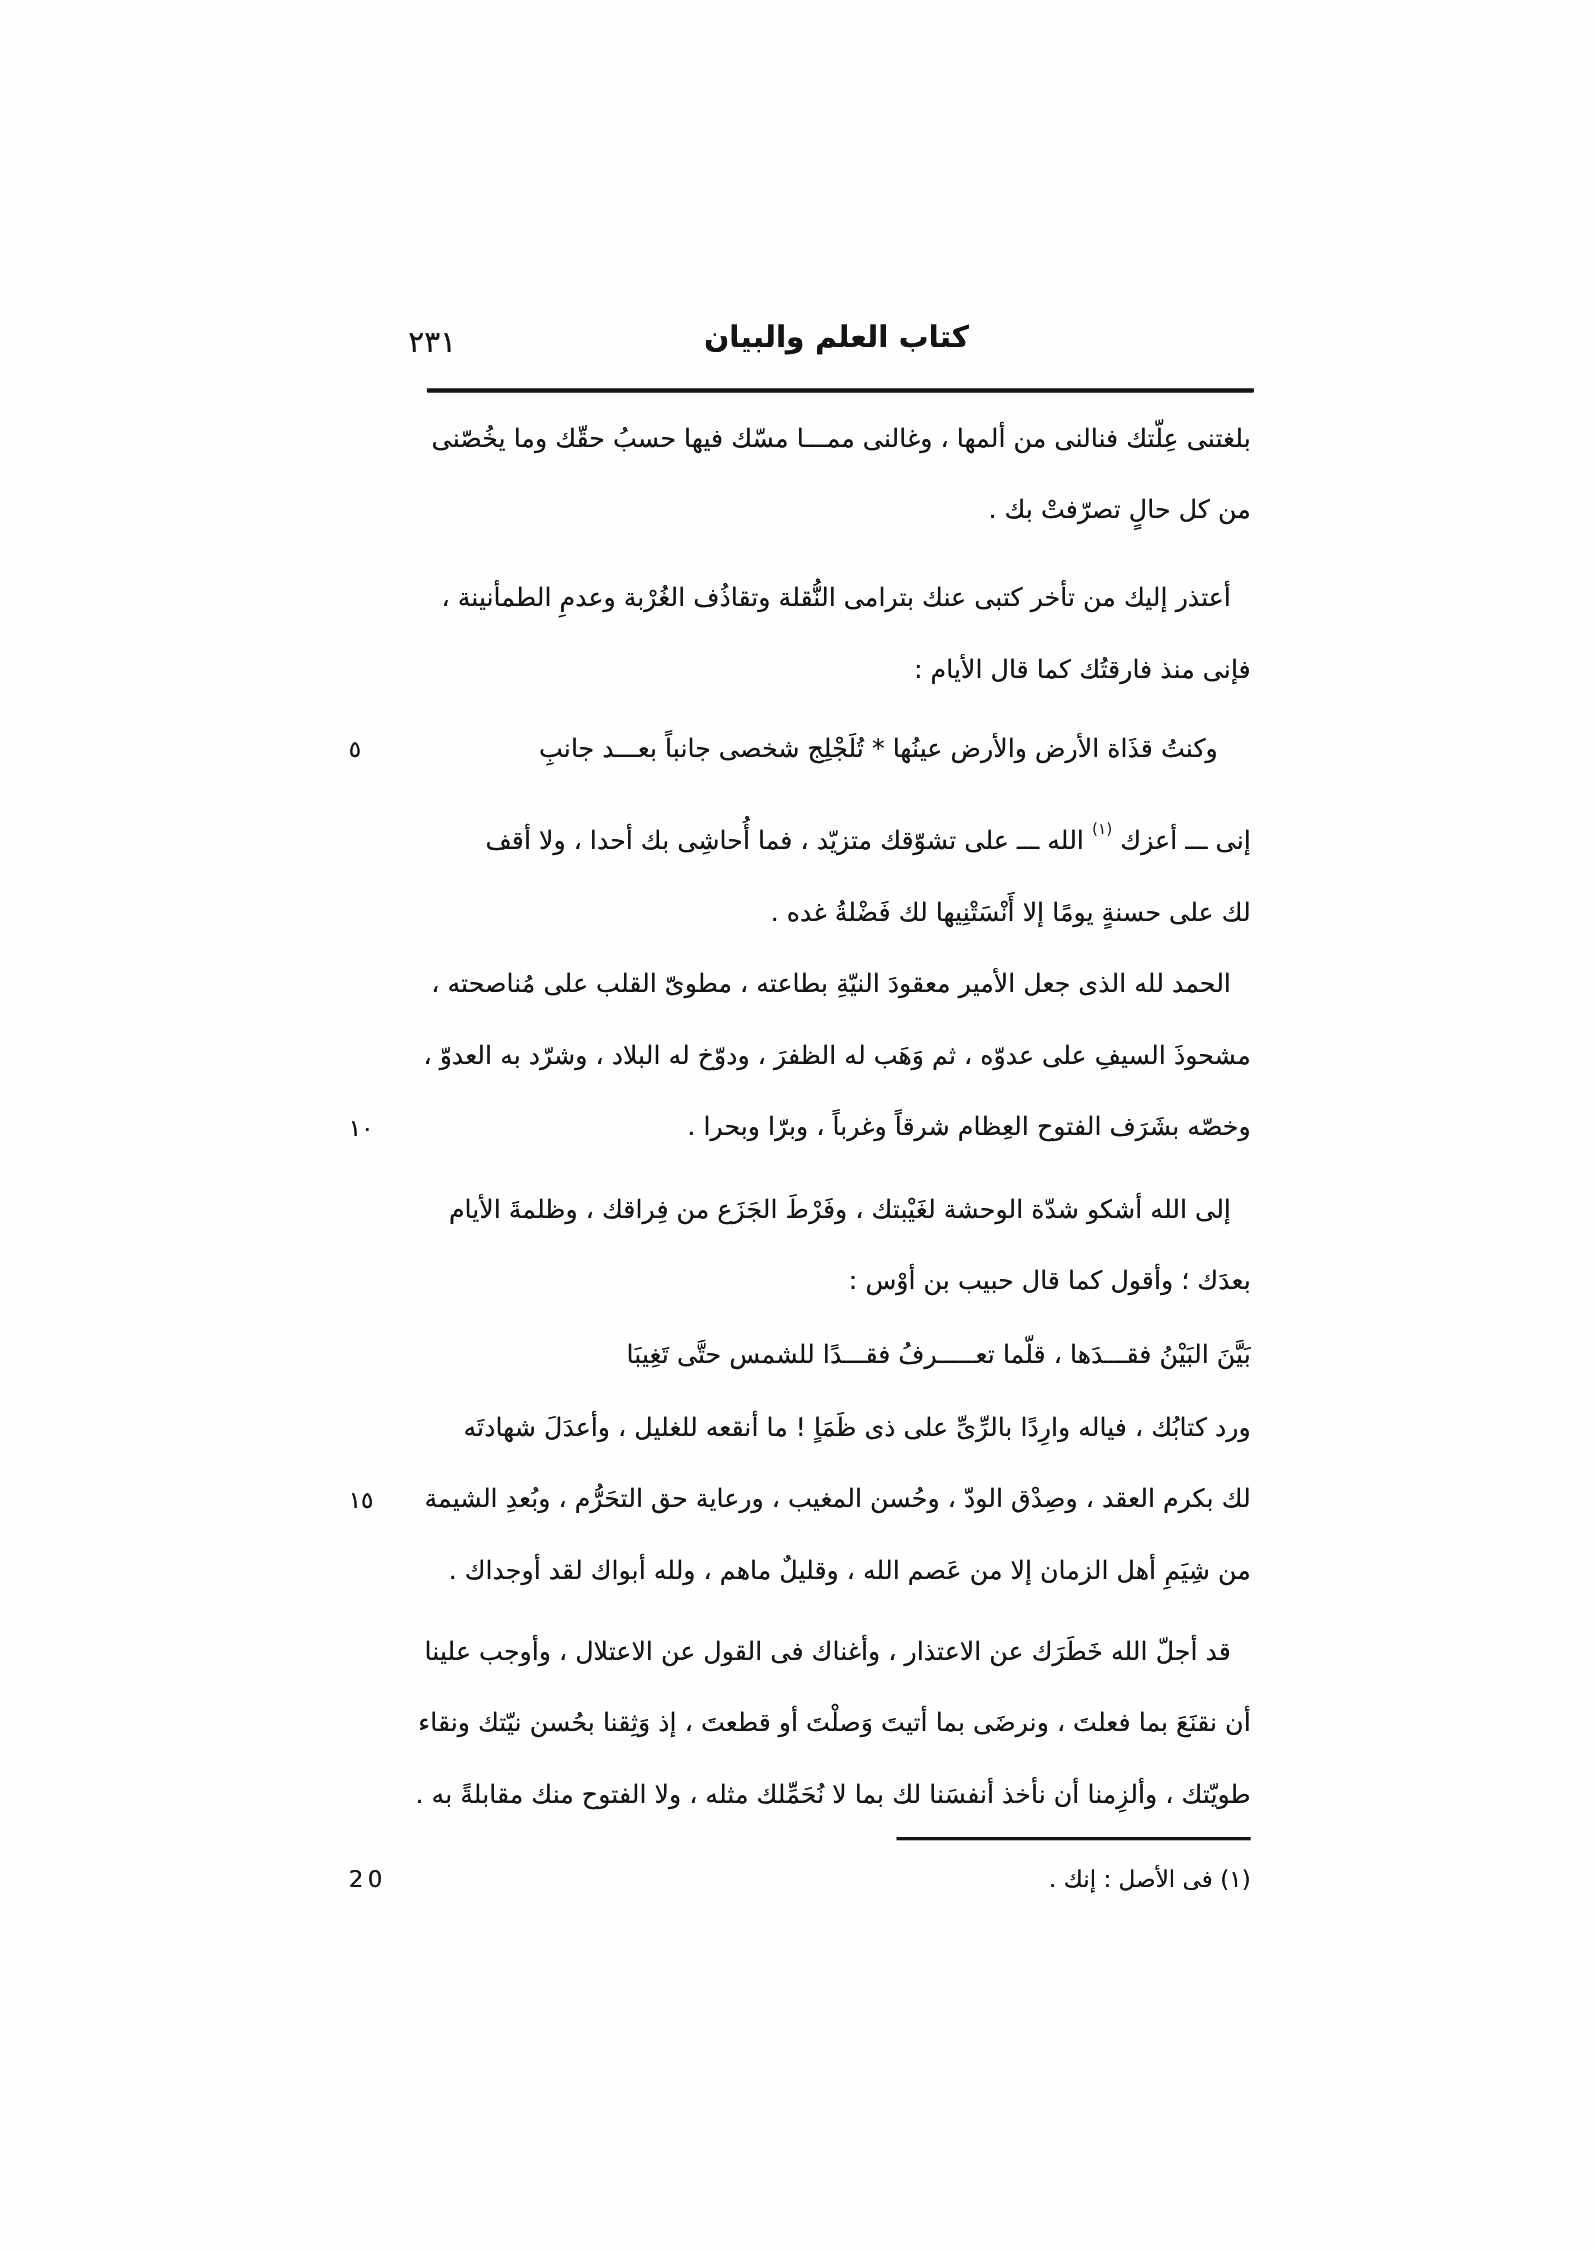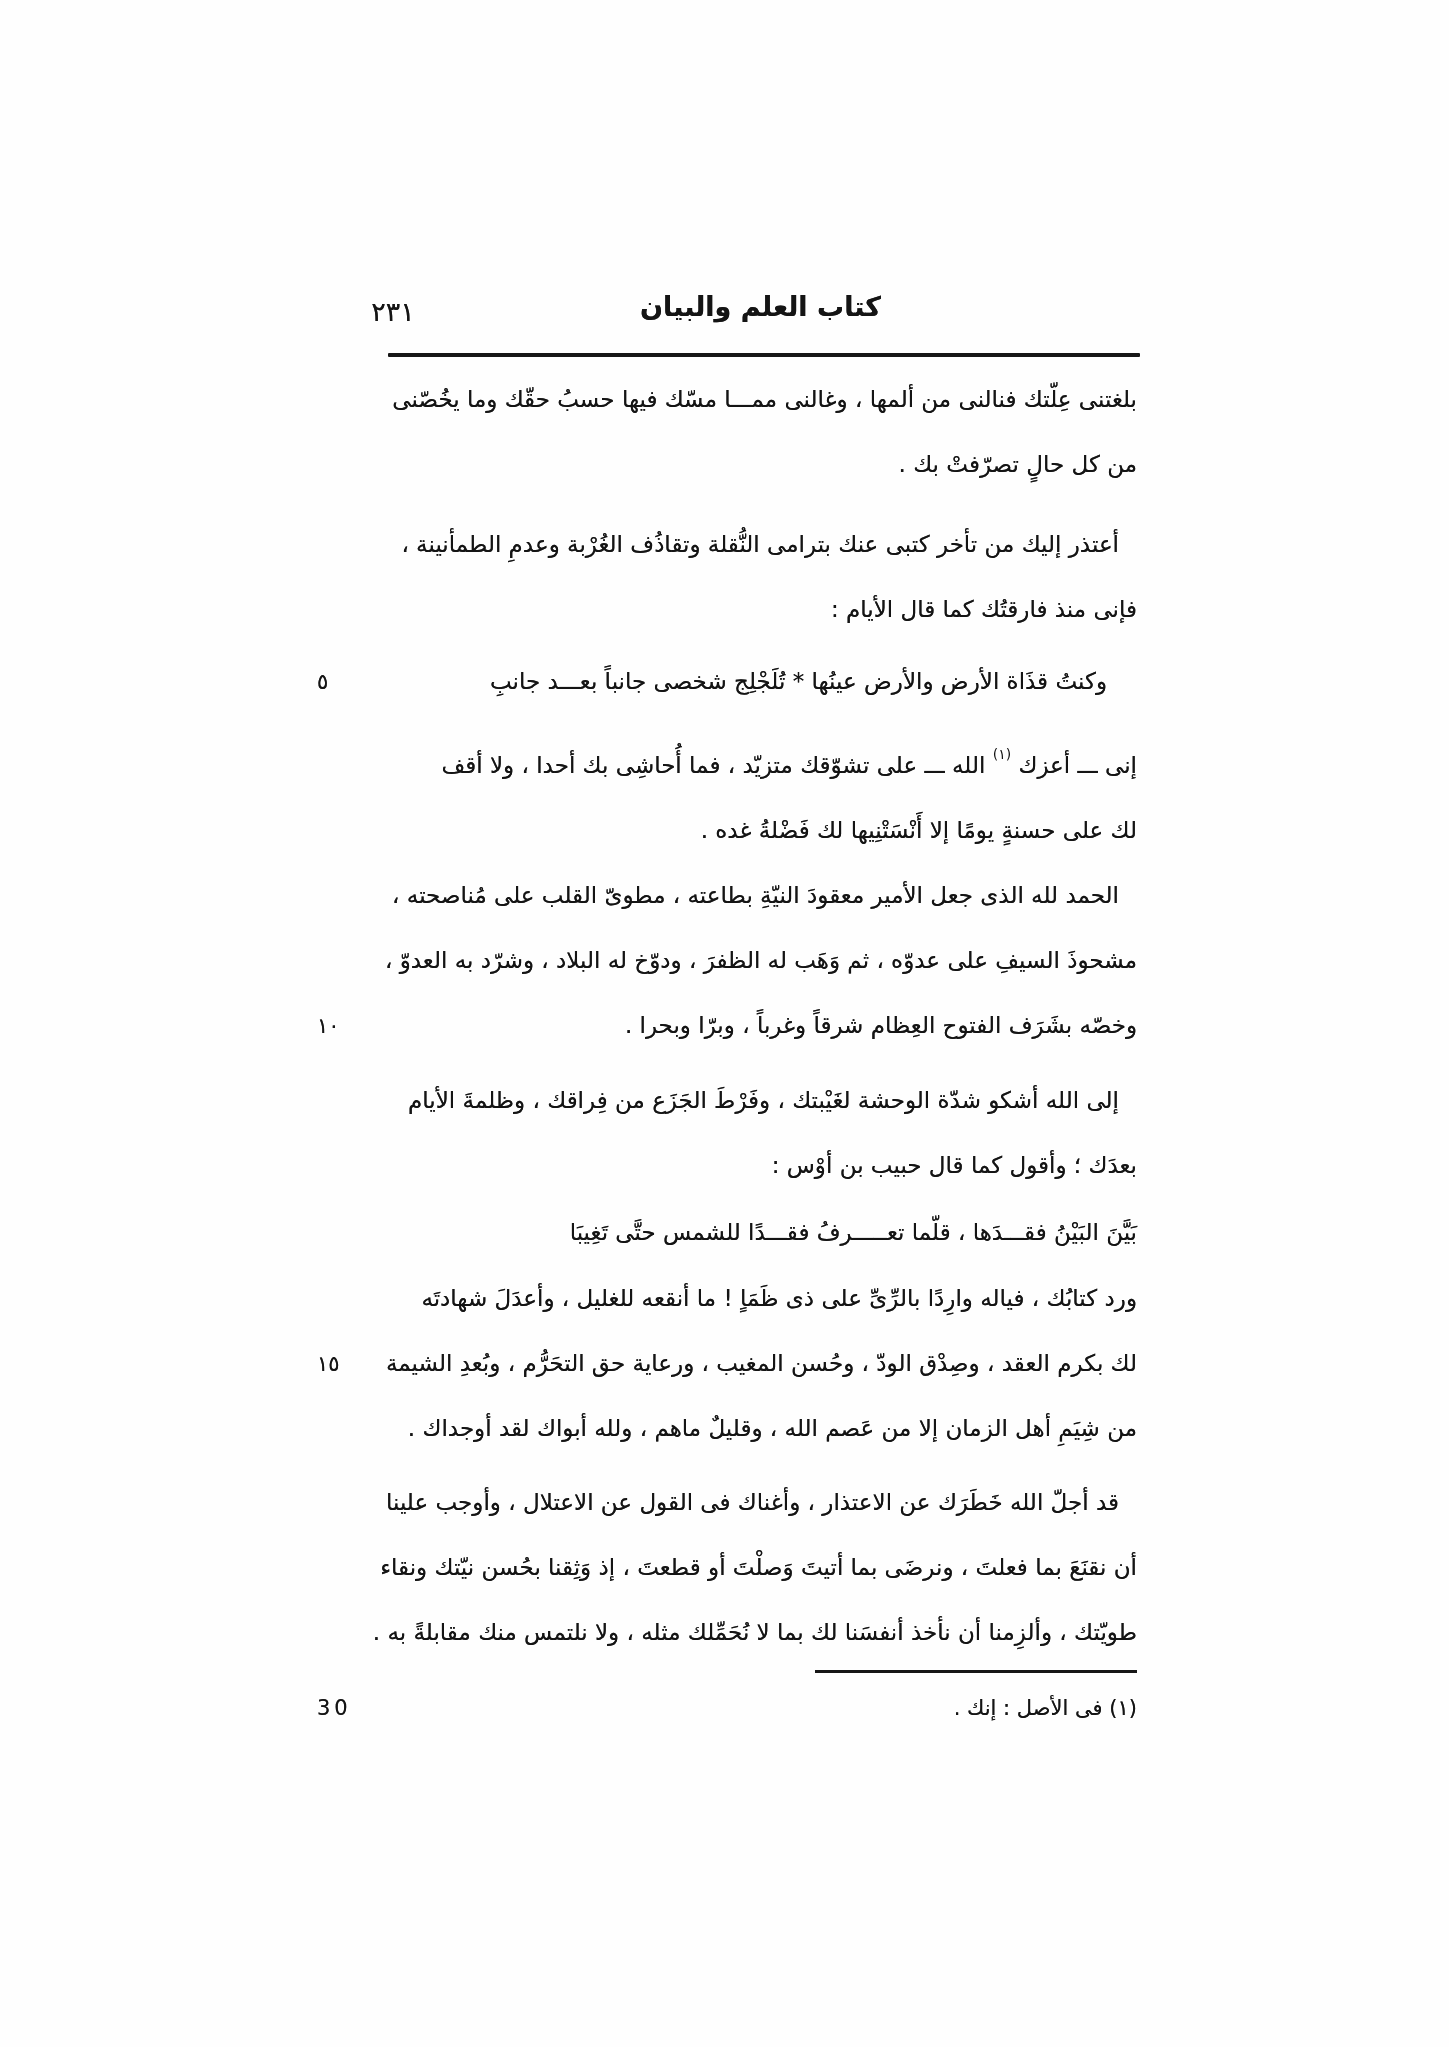--- a/index.html
+++ b/index.html
@@ -144,24 +144,24 @@
       <div class="line">
         <span class="margin-num">١٥</span>
         <span>لك بكرم العقد ، وصِدْق الودّ ، وحُسن المغيب ، ورعاية حق التحَرُّم ، وبُعدِ الشيمة</span>
       </div>
       <div class="line">من شِيَمِ أهل الزمان إلا من عَصم الله ، وقليلٌ ماهم ، ولله أبواك لقد أوجداك .</div>
     </div>
 
     <div class="para mt9">
       <div class="line ind">قد أجلّ الله خَطَرَك عن الاعتذار ، وأغناك فى القول عن الاعتلال ، وأوجب علينا</div>
       <div class="line">أن نقنَعَ بما فعلتَ ، ونرضَى بما أتيتَ وَصلْتَ أو قطعتَ ، إذ وَثِقنا بحُسن نيّتك ونقاء</div>
-      <div class="line">طويّتك ، وألزِمنا أن نأخذ أنفسَنا لك بما لا نُحَمِّلك مثله ، ولا نلتمس منك مقابلةً به .</div>
+      <div class="line">طويّتك ، وألزِمنا أن نأخذ أنفسَنا لك بما لا نُحَمِّلك مثله ، ولا الفتوح منك مقابلةً به .</div>
     </div>
 
     <div class="fn-rule"></div>
 
     <div class="fn-line">
-      <span class="margin-num">30</span>
+      <span class="margin-num">20</span>
       <span>(١) فى الأصل : إنك .</span>
     </div>
 
   </div>
 </div>
 
 </body></html>

